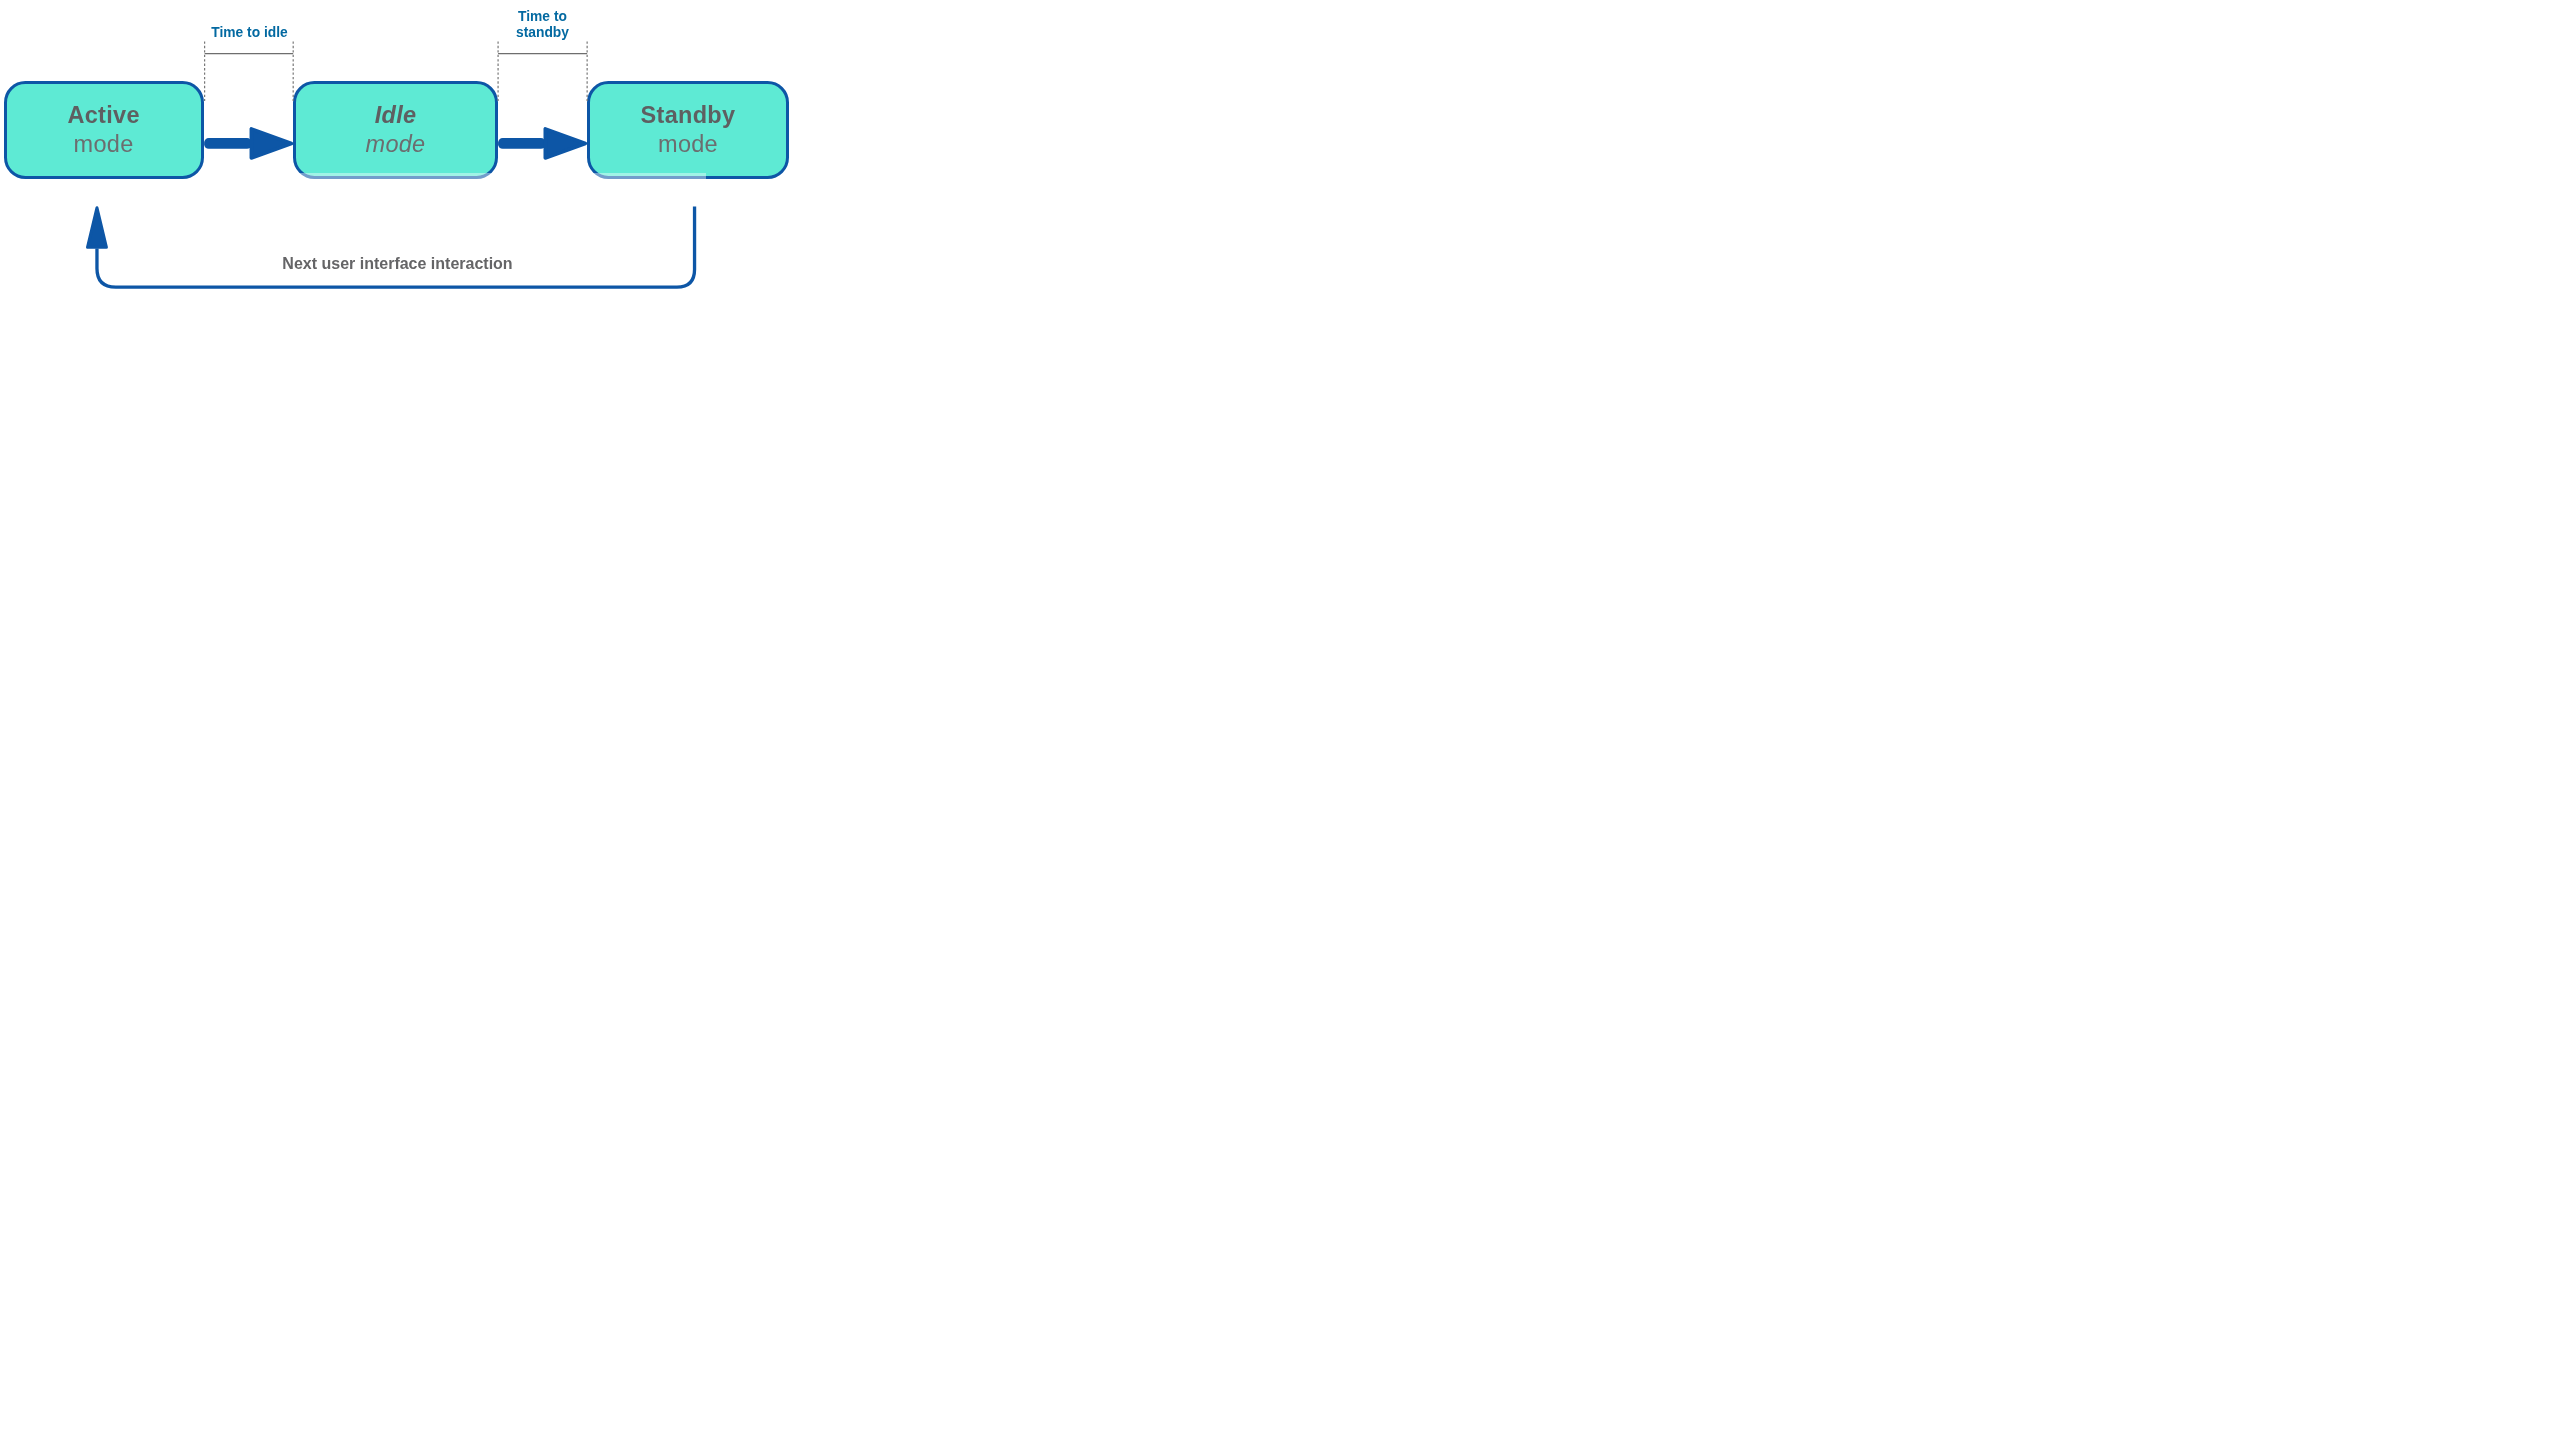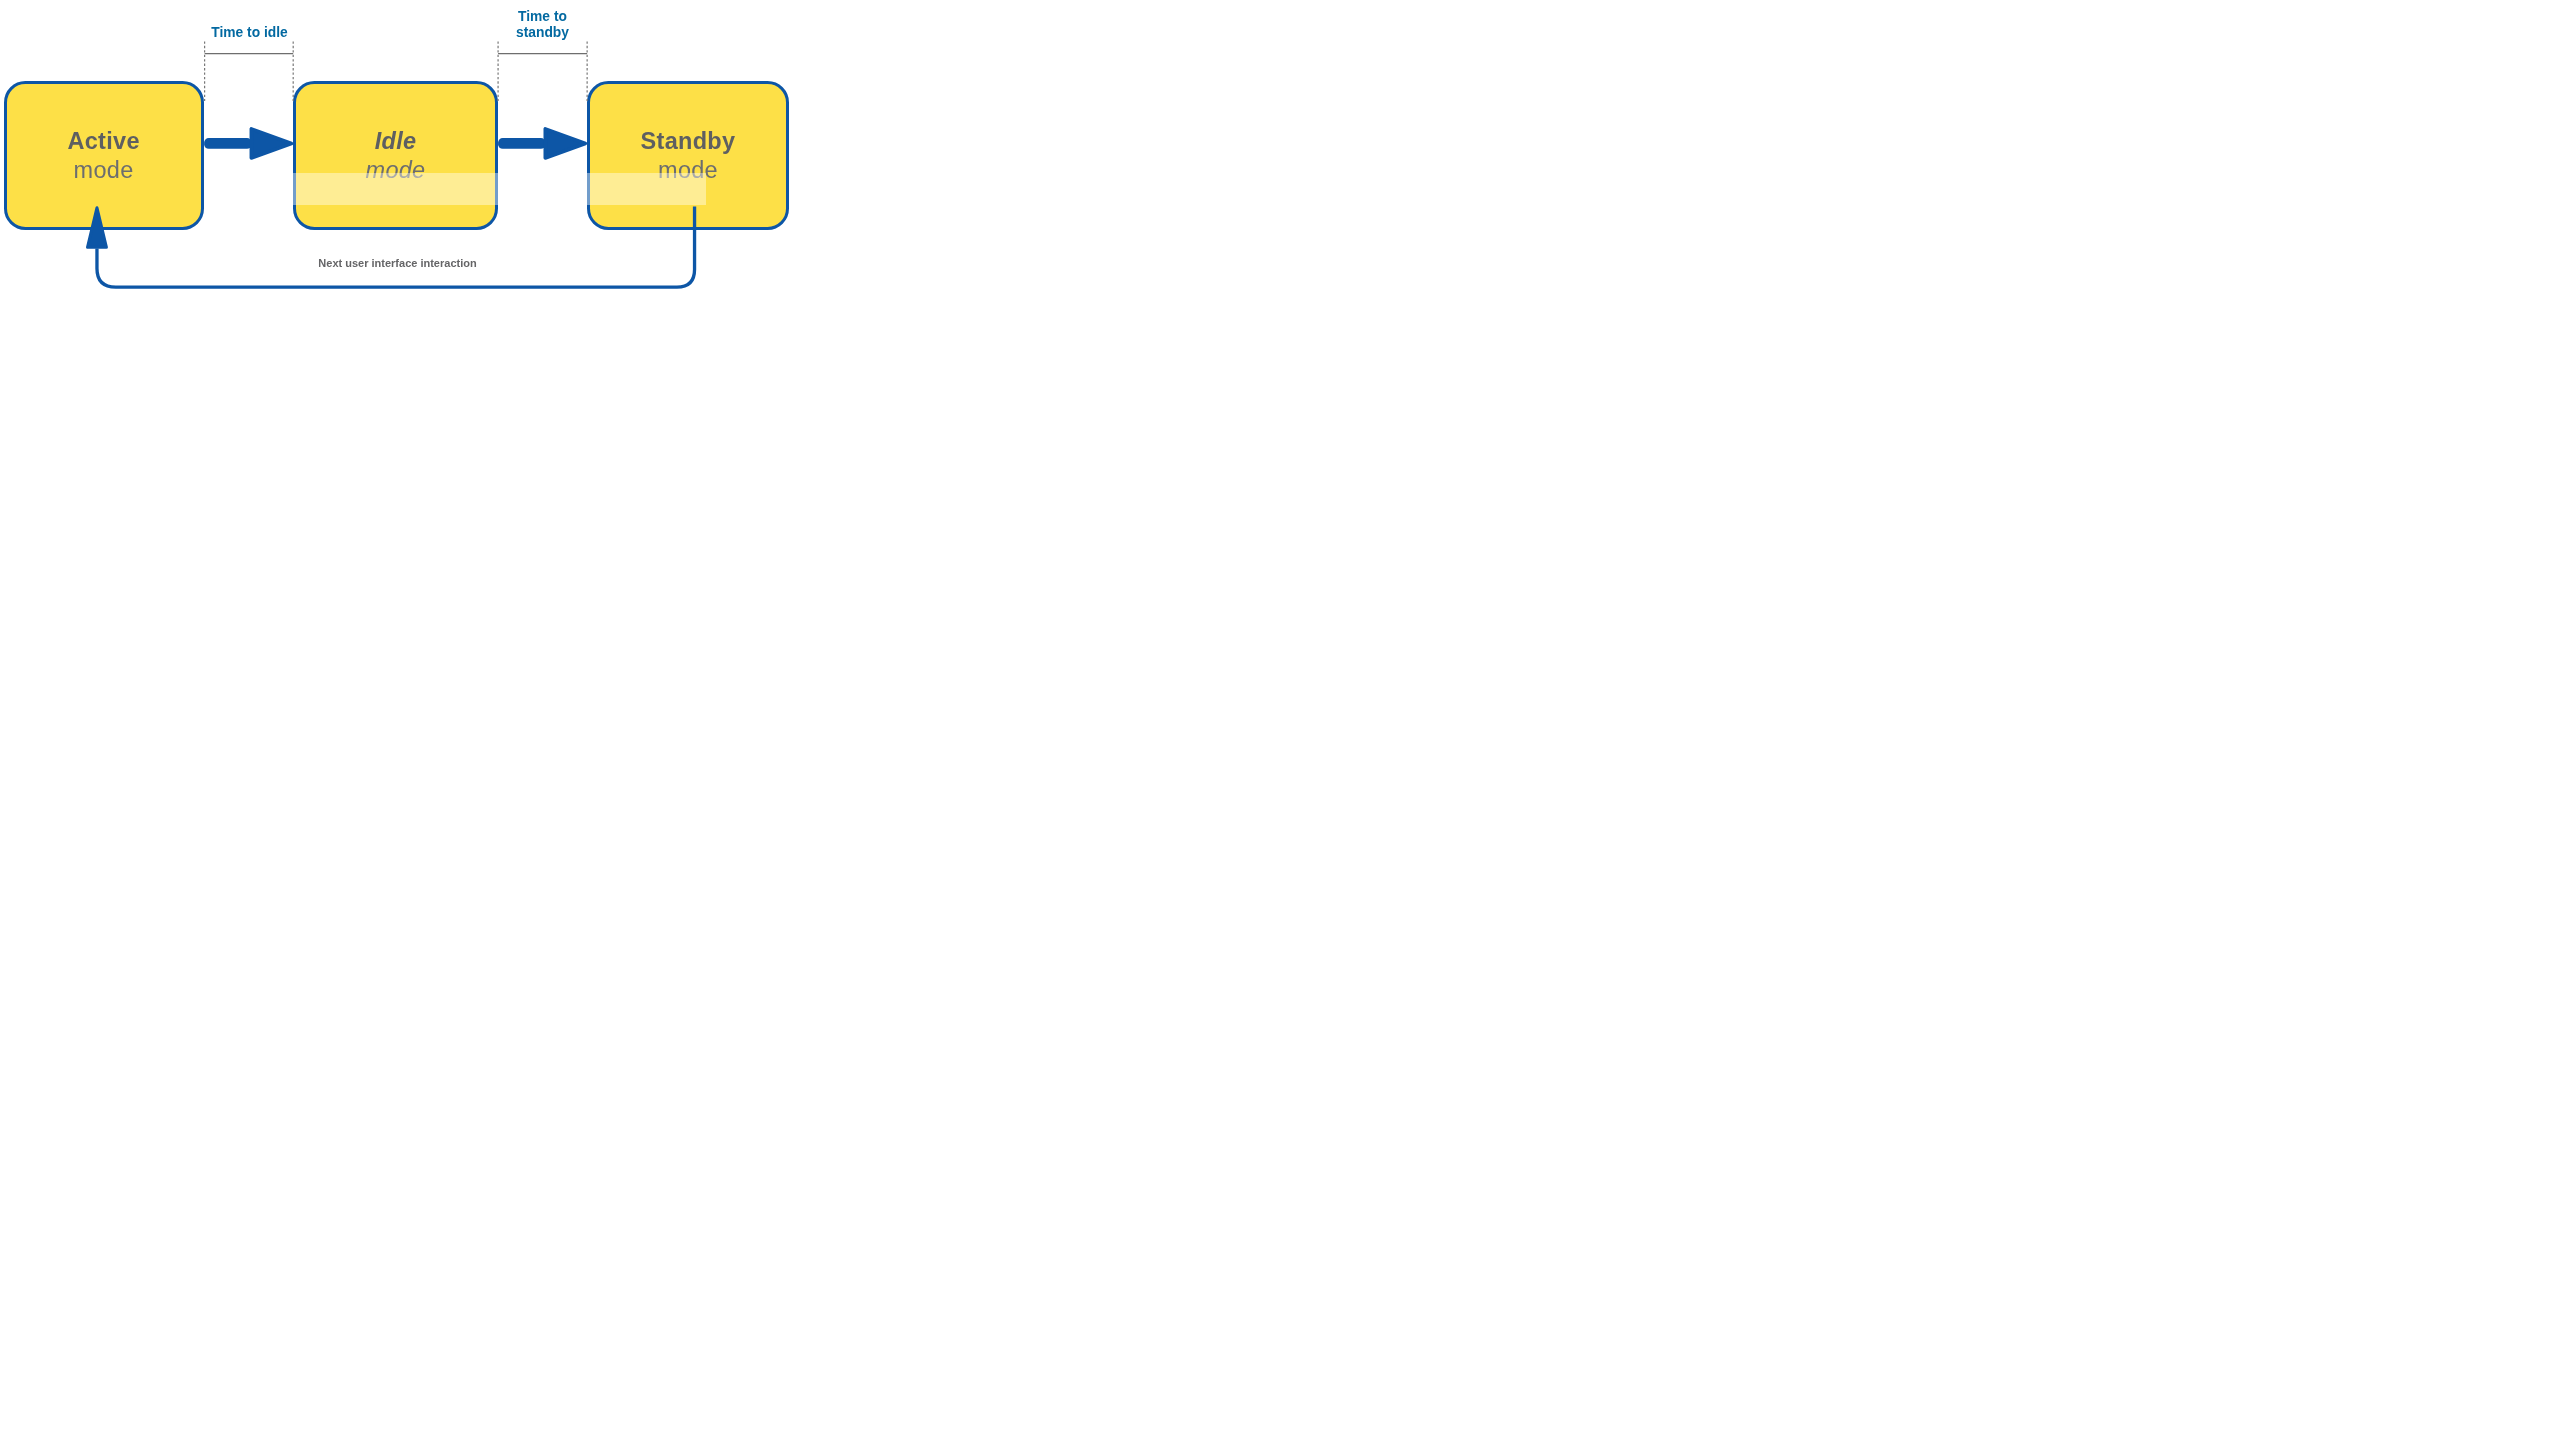--- a/index.html
+++ b/index.html
@@ -4,23 +4,23 @@
 <style>
   html,body{margin:0;padding:0;background:#ffffff;}
   #stage{
     position:relative;
     width:791px;height:291px;
     background:#ffffff;
     font-family:"Liberation Sans", sans-serif;
     overflow:hidden;
   }
   .node{
-    position:absolute;top:81px;height:149px;
+    position:absolute;top:81px;height:98px;
     box-sizing:border-box;
-    background:#fde047;
+    background:#5eead4;
     border:3.6px solid #0d56a6;
     border-radius:21.4px;
     display:flex;flex-direction:column;align-items:center;justify-content:center;
     z-index:1;
   }
   #node-active{left:3.6px;width:200px;}
   #node-idle{left:293px;width:205px;font-style:italic;}
   #node-standby{left:587px;width:202px;}
   .node-title{
     font-size:23.5px;line-height:29px;font-weight:bold;
@@ -35,21 +35,21 @@
     text-align:center;
     font-size:13.8px;line-height:16px;font-weight:bold;color:#0369a1;
     z-index:6;
   }
   #measure-label-idle{left:205px;width:89px;}
   #measure-label-standby{left:498px;width:89px;}
   .measure-line{display:block;}
   #return-label{
     position:absolute;left:270px;top:257px;width:255px;
     text-align:center;
-    font-size:11px;line-height:13.3px;font-weight:bold;color:#656567;
+    font-size:16px;line-height:13.3px;font-weight:bold;color:#656567;
     z-index:6;
   }
   #gloss-overlay{
     position:absolute;left:293px;top:173px;width:413px;height:32px;
     background:rgba(255,255,255,0.42);
     z-index:4;
   }
   #wires{
     position:absolute;left:0;top:0;z-index:5;
   }

